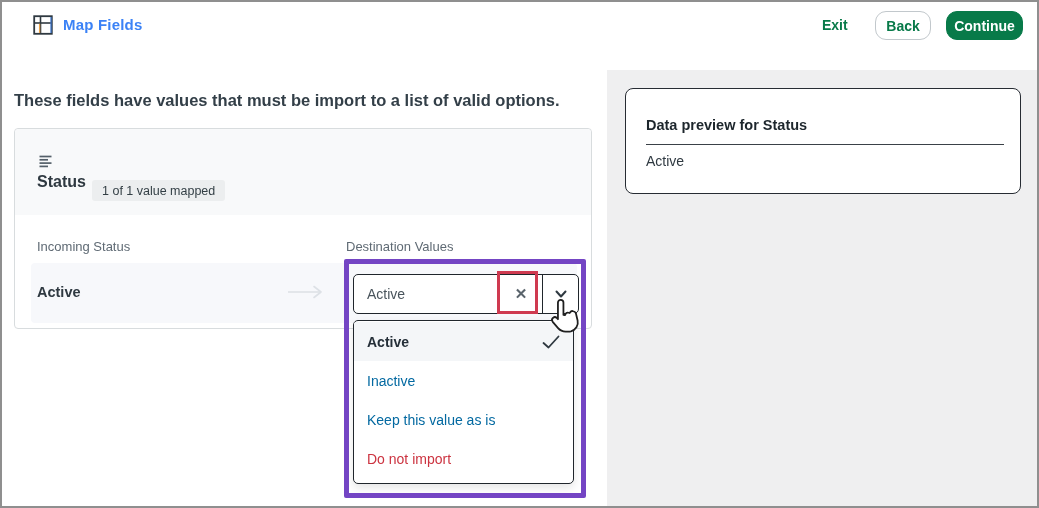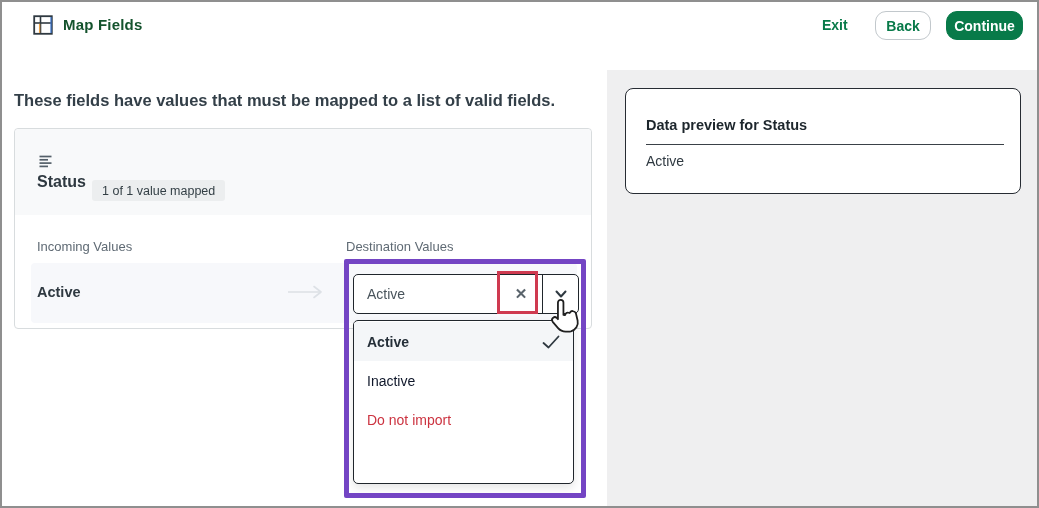--- a/index.html
+++ b/index.html
@@ -19,21 +19,21 @@
     position: absolute; inset: 0;
     border: 2px solid #8f8f8f;
     z-index: 50; pointer-events: none;
   }
 
   
   .header { position: absolute; left: 0; top: 0; width: 100%; height: 70px; background: #fff; }
   .hdr-icon { position: absolute; left: 33px; top: 15px; width: 20px; height: 20px; }
   .hdr-title {
     position: absolute; left: 63px; top: 16px;
-    font-size: 15px; font-weight: 600; color: #14532d; letter-spacing: .2px;
+    font-size: 15px; font-weight: 600; color: #3b82f6; letter-spacing: .2px;
   }
   .exit-link {
     position: absolute; left: 822px; top: 17px;
     font-size: 14px; font-weight: 700; color: #087a49; cursor: pointer;
   }
   .btn {
     position: absolute; top: 11px; height: 29px;
     display: flex; align-items: center; justify-content: center;
     font-size: 14px; font-weight: 700; border-radius: 11px; cursor: pointer;
   }
@@ -114,21 +114,21 @@
   
   .dropdown-menu {
     position: absolute; left: 338px; top: 191px; width: 221px; height: 164px;
     background: #fff; border: 1.5px solid #20262c; border-radius: 5px;
     box-shadow: 0 4px 10px rgba(0,0,0,.10);
     z-index: 10; overflow: hidden; padding-top: 1px;
   }
   .dd-option {
     height: 39px; padding: 0 13px;
     display: flex; align-items: center; justify-content: space-between;
-    font-size: 14px; color: #0f172a; cursor: pointer;
+    font-size: 14px; color: #0369a1; cursor: pointer;
   }
   .dd-option.selected { background: #f4f6f8; font-weight: 700; color: #252f38; }
   .dd-option.danger { color: #cc3340; }
   .dd-check { width: 18px; height: 14px; }
 
   
   .right-panel {
     position: absolute; left: 607px; top: 70px; width: 432px; height: 438px;
     background: #efeff0;
   }
@@ -177,34 +177,34 @@
       <line x1="1.2" y1="8" x2="18.8" y2="8" stroke="#2f3941" stroke-width="1.6"></line>
       <line x1="6.6" y1="8.8" x2="6.6" y2="18" stroke="#e8a24a" stroke-width="1.3"></line>
       <line x1="18" y1="2" x2="18" y2="18" stroke="#3f7ad6" stroke-width="1.2"></line>
     </svg>
     <div class="hdr-title">Map Fields</div>
     <div class="exit-link">Exit</div>
     <div class="btn btn-back">Back</div>
     <div class="btn btn-continue">Continue</div>
   </div>
 
-  <div class="page-heading">These fields have values that must be mapped to a list of valid fields.</div>
+  <div class="page-heading">These fields have values that must be import to a list of valid options.</div>
 
   <div class="field-card">
     <div class="card-head-bg"></div>
     <svg class="list-icon" viewBox="0 0 13 13">
       <line x1="0.5" y1="1.5" x2="12.5" y2="1.5" stroke="#545f69" stroke-width="1.7"></line>
       <line x1="0.5" y1="4.8" x2="9" y2="4.8" stroke="#545f69" stroke-width="1.7"></line>
       <line x1="0.5" y1="8.1" x2="12.5" y2="8.1" stroke="#545f69" stroke-width="1.7"></line>
       <line x1="0.5" y1="11.4" x2="9" y2="11.4" stroke="#545f69" stroke-width="1.7"></line>
     </svg>
     <div class="field-name">Status</div>
     <div class="mapped-badge">1 of 1 value mapped</div>
 
-    <div class="col-label col-incoming">Incoming Values</div>
+    <div class="col-label col-incoming">Incoming Status</div>
     <div class="col-label col-destination">Destination Values</div>
 
     <div class="map-row"></div>
     <div class="incoming-value">Active</div>
     <svg class="arrow-icon" viewBox="0 0 38 14">
       <line x1="1" y1="7" x2="33" y2="7" stroke="#dde1e6" stroke-width="1.6"></line>
       <polyline points="27,1.5 34,7 27,12.5" fill="none" stroke="#dde1e6" stroke-width="1.6" stroke-linecap="round" stroke-linejoin="round"></polyline>
     </svg>
 
     <div class="combobox">
@@ -222,20 +222,23 @@
 
     <div class="dropdown-menu">
       <div class="dd-option selected">
         <span>Active</span>
         <svg class="dd-check" viewBox="0 0 18 14">
           <polyline points="1.5,8 6.5,12.5 16.5,1.5" fill="none" stroke="#2f3941" stroke-width="1.8" stroke-linecap="round" stroke-linejoin="round"></polyline>
         </svg>
       </div>
       <div class="dd-option">
         <span>Inactive</span>
+      </div>
+      <div class="dd-option">
+        <span>Keep this value as is</span>
       </div>
       <div class="dd-option danger">
         <span>Do not import</span>
       </div>
     </div>
   </div>
 
   <div class="right-panel">
     <div class="preview-card">
       <div class="preview-title">Data preview for Status</div>

